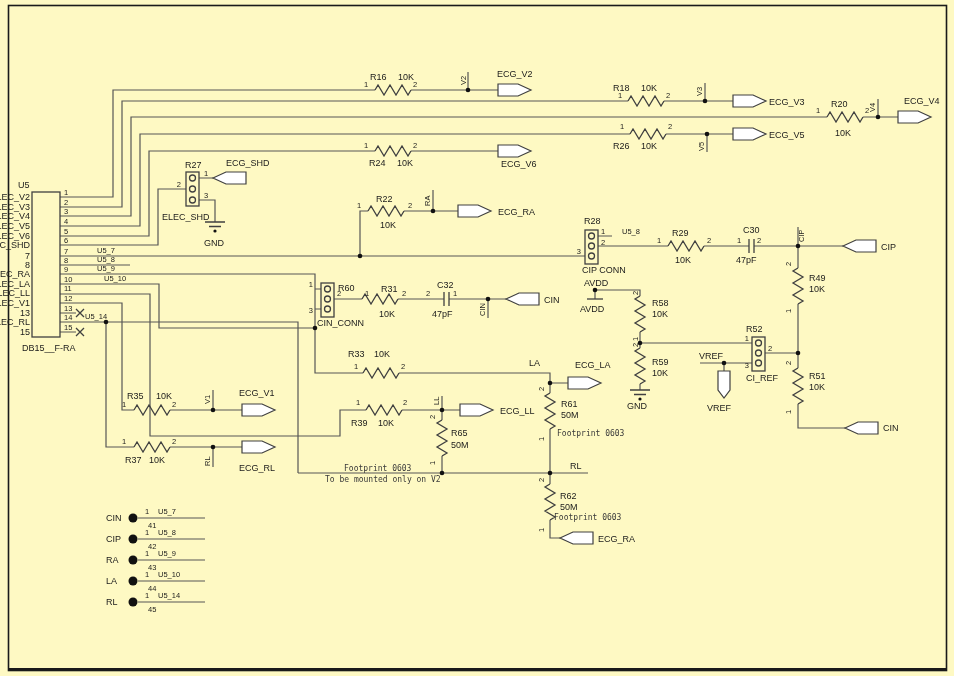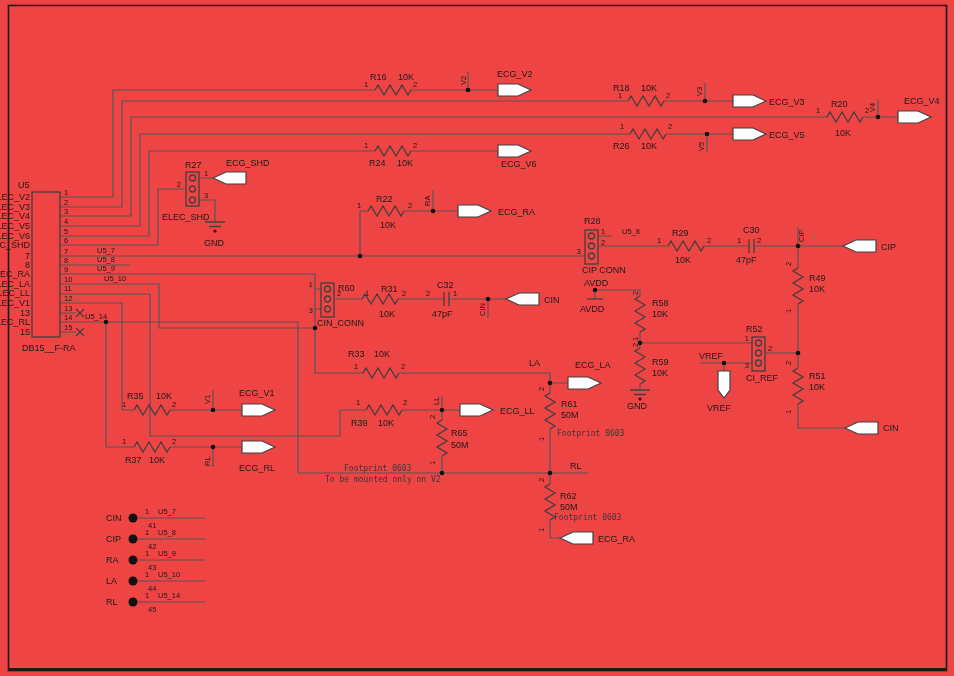--- a/index.html
+++ b/index.html
@@ -1,16 +1,16 @@
 <!DOCTYPE html>
 <html><head>
 <meta charset="utf-8">
 <style>
   html,body{margin:0;padding:0;background:#ffffff;}
-  #sheet{width:954px;height:676px;position:relative;background:#ef4444;}
+  #sheet{width:954px;height:676px;position:relative;background:#fef9c3;}
   svg{display:block;}
   .lbl{font-family:"Liberation Sans",sans-serif;font-size:9px;fill:#1b1b1b;}
   .pin{font-family:"Liberation Sans",sans-serif;font-size:7.5px;fill:#1b1b1b;}
   .mono{font-family:"DejaVu Sans Mono",monospace;font-size:8px;fill:#3a3a3a;}
   .wire{stroke:#565656;stroke-width:1.2;fill:none;}
   .comp{stroke:#404040;stroke-width:1.3;fill:none;}
   .port{stroke:#404040;stroke-width:1.2;fill:#ffffff;}
   .box{stroke:#404040;stroke-width:1.3;fill:none;}
   .dot{fill:#111111;}
   .tp{fill:#111111;}

